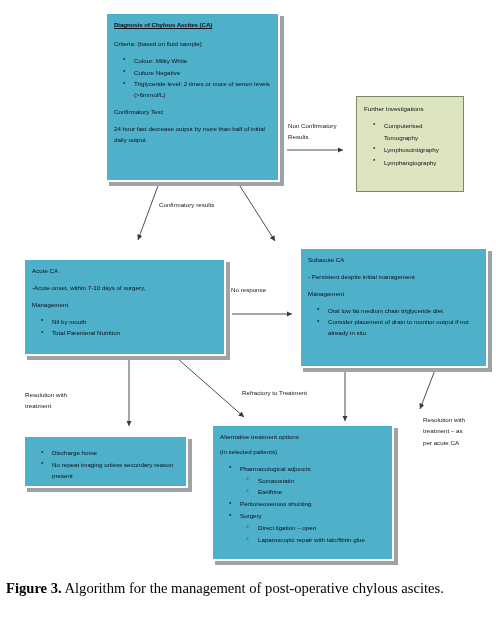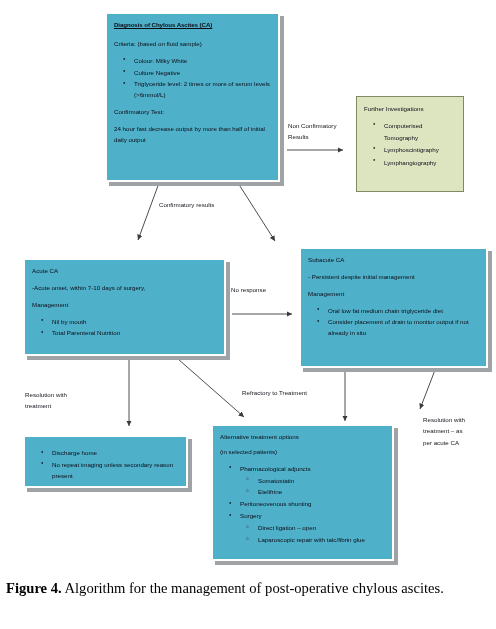--- a/index.html
+++ b/index.html
@@ -222,14 +222,14 @@
 
   <div class="alabel" style="left:242px; top:387px; width:100px;">Refractory to Treatment</div>
 
   <div class="alabel" style="left:423px; top:414px; width:60px;">Resolution with
 treatment – as
 per acute CA</div>
 
 </div>
 
 <div id="caption">
-  <b>Figure 4.</b><span> Algorithm for the management of post-operative chylous ascites.</span>
+  <b>Figure 3.</b><span> Algorithm for the management of post-operative chylous ascites.</span>
 </div>
 
 </body></html>

